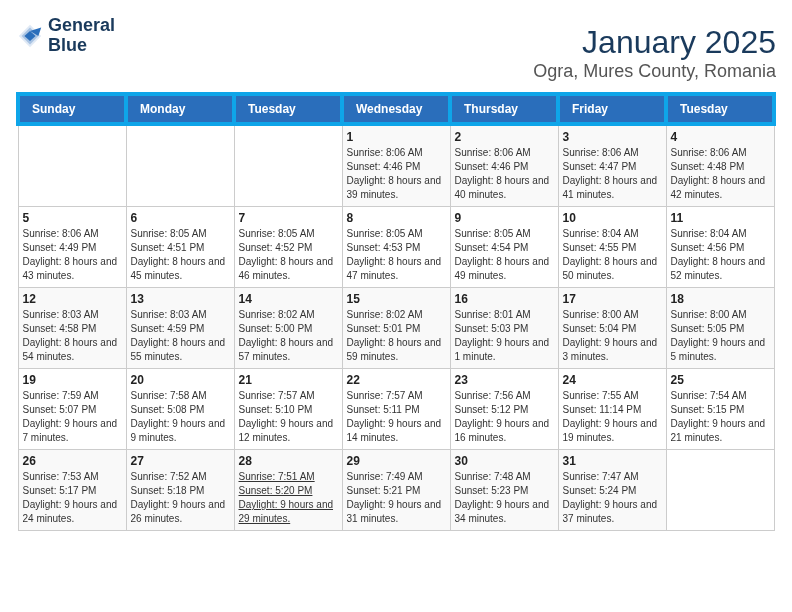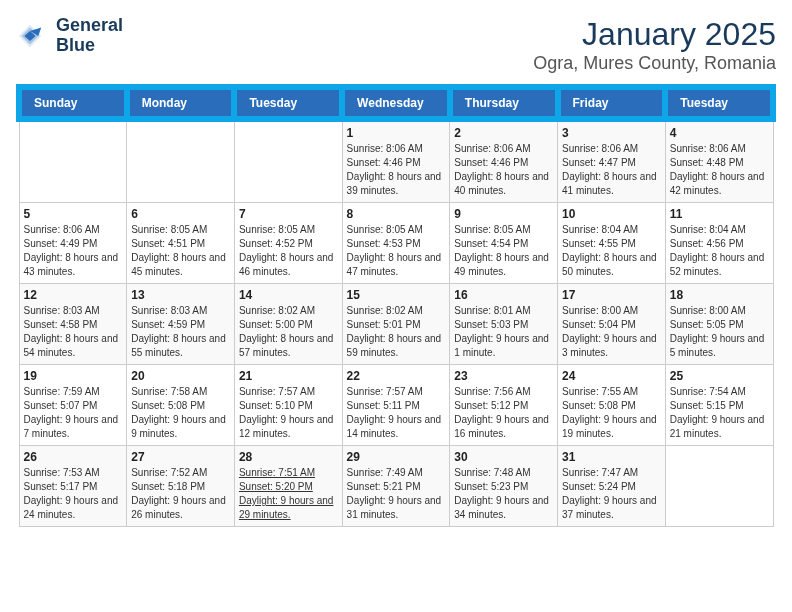--- a/index.html
+++ b/index.html
@@ -12,58 +12,59 @@
     }
     .header {
       display: flex;
       justify-content: space-between;
       align-items: flex-start;
       margin-bottom: 10px;
     }
     .logo {
       display: flex;
       align-items: center;
-      gap: 12px;
+      gap: 4px;
     }
     .logo-text {
       font-size: 18px;
       font-weight: bold;
       color: #1a3a5c;
       line-height: 1.1;
     }
     .logo-icon {
       width: 28px;
       height: 28px;
     }
     .title-block {
       text-align: right;
     }
     .title-block h1 {
       font-size: 32px;
       color: #1a3a5c;
       font-weight: normal;
+      margin-top: 8px;
     }
     .title-block h2 {
       font-size: 18px;
       color: #555;
       font-weight: normal;
     }
     table {
       width: 100%;
       border-collapse: collapse;
       font-size: 11px;
     }
     thead tr th {
       background: #2a6ebb;
       color: #fff;
       padding: 6px 12px;
       text-align: left;
       font-size: 12px;
       font-weight: bold;
-      border: 6px solid #0ea5e9;
+      border: 4px solid #0ea5e9;
     }
     tbody tr td {
       border: 1px solid #ccc;
       vertical-align: top;
       padding: 4px;
       min-height: 80px;
       width: calc(100% / 7);
       background: #fff;
     }
     tbody tr:nth-child(odd) td {
@@ -263,21 +264,21 @@
         </td>
         <td>
           <div class="cell-day">23</div>
           <div class="cell-info" style="white-space: pre-line;">Sunrise: 7:56 AM
 Sunset: 5:12 PM
 Daylight: 9 hours and 16 minutes.</div>
         </td>
         <td>
           <div class="cell-day">24</div>
           <div class="cell-info" style="white-space: pre-line;">Sunrise: 7:55 AM
-Sunset: 5:08 PM
+Sunset: 11:14 PM
 Daylight: 9 hours and 19 minutes.</div>
         </td>
         <td>
           <div class="cell-day">25</div>
           <div class="cell-info" style="white-space: pre-line;">Sunrise: 7:54 AM
 Sunset: 5:15 PM
 Daylight: 9 hours and 21 minutes.</div>
         </td>
       </tr>
       <tr>

